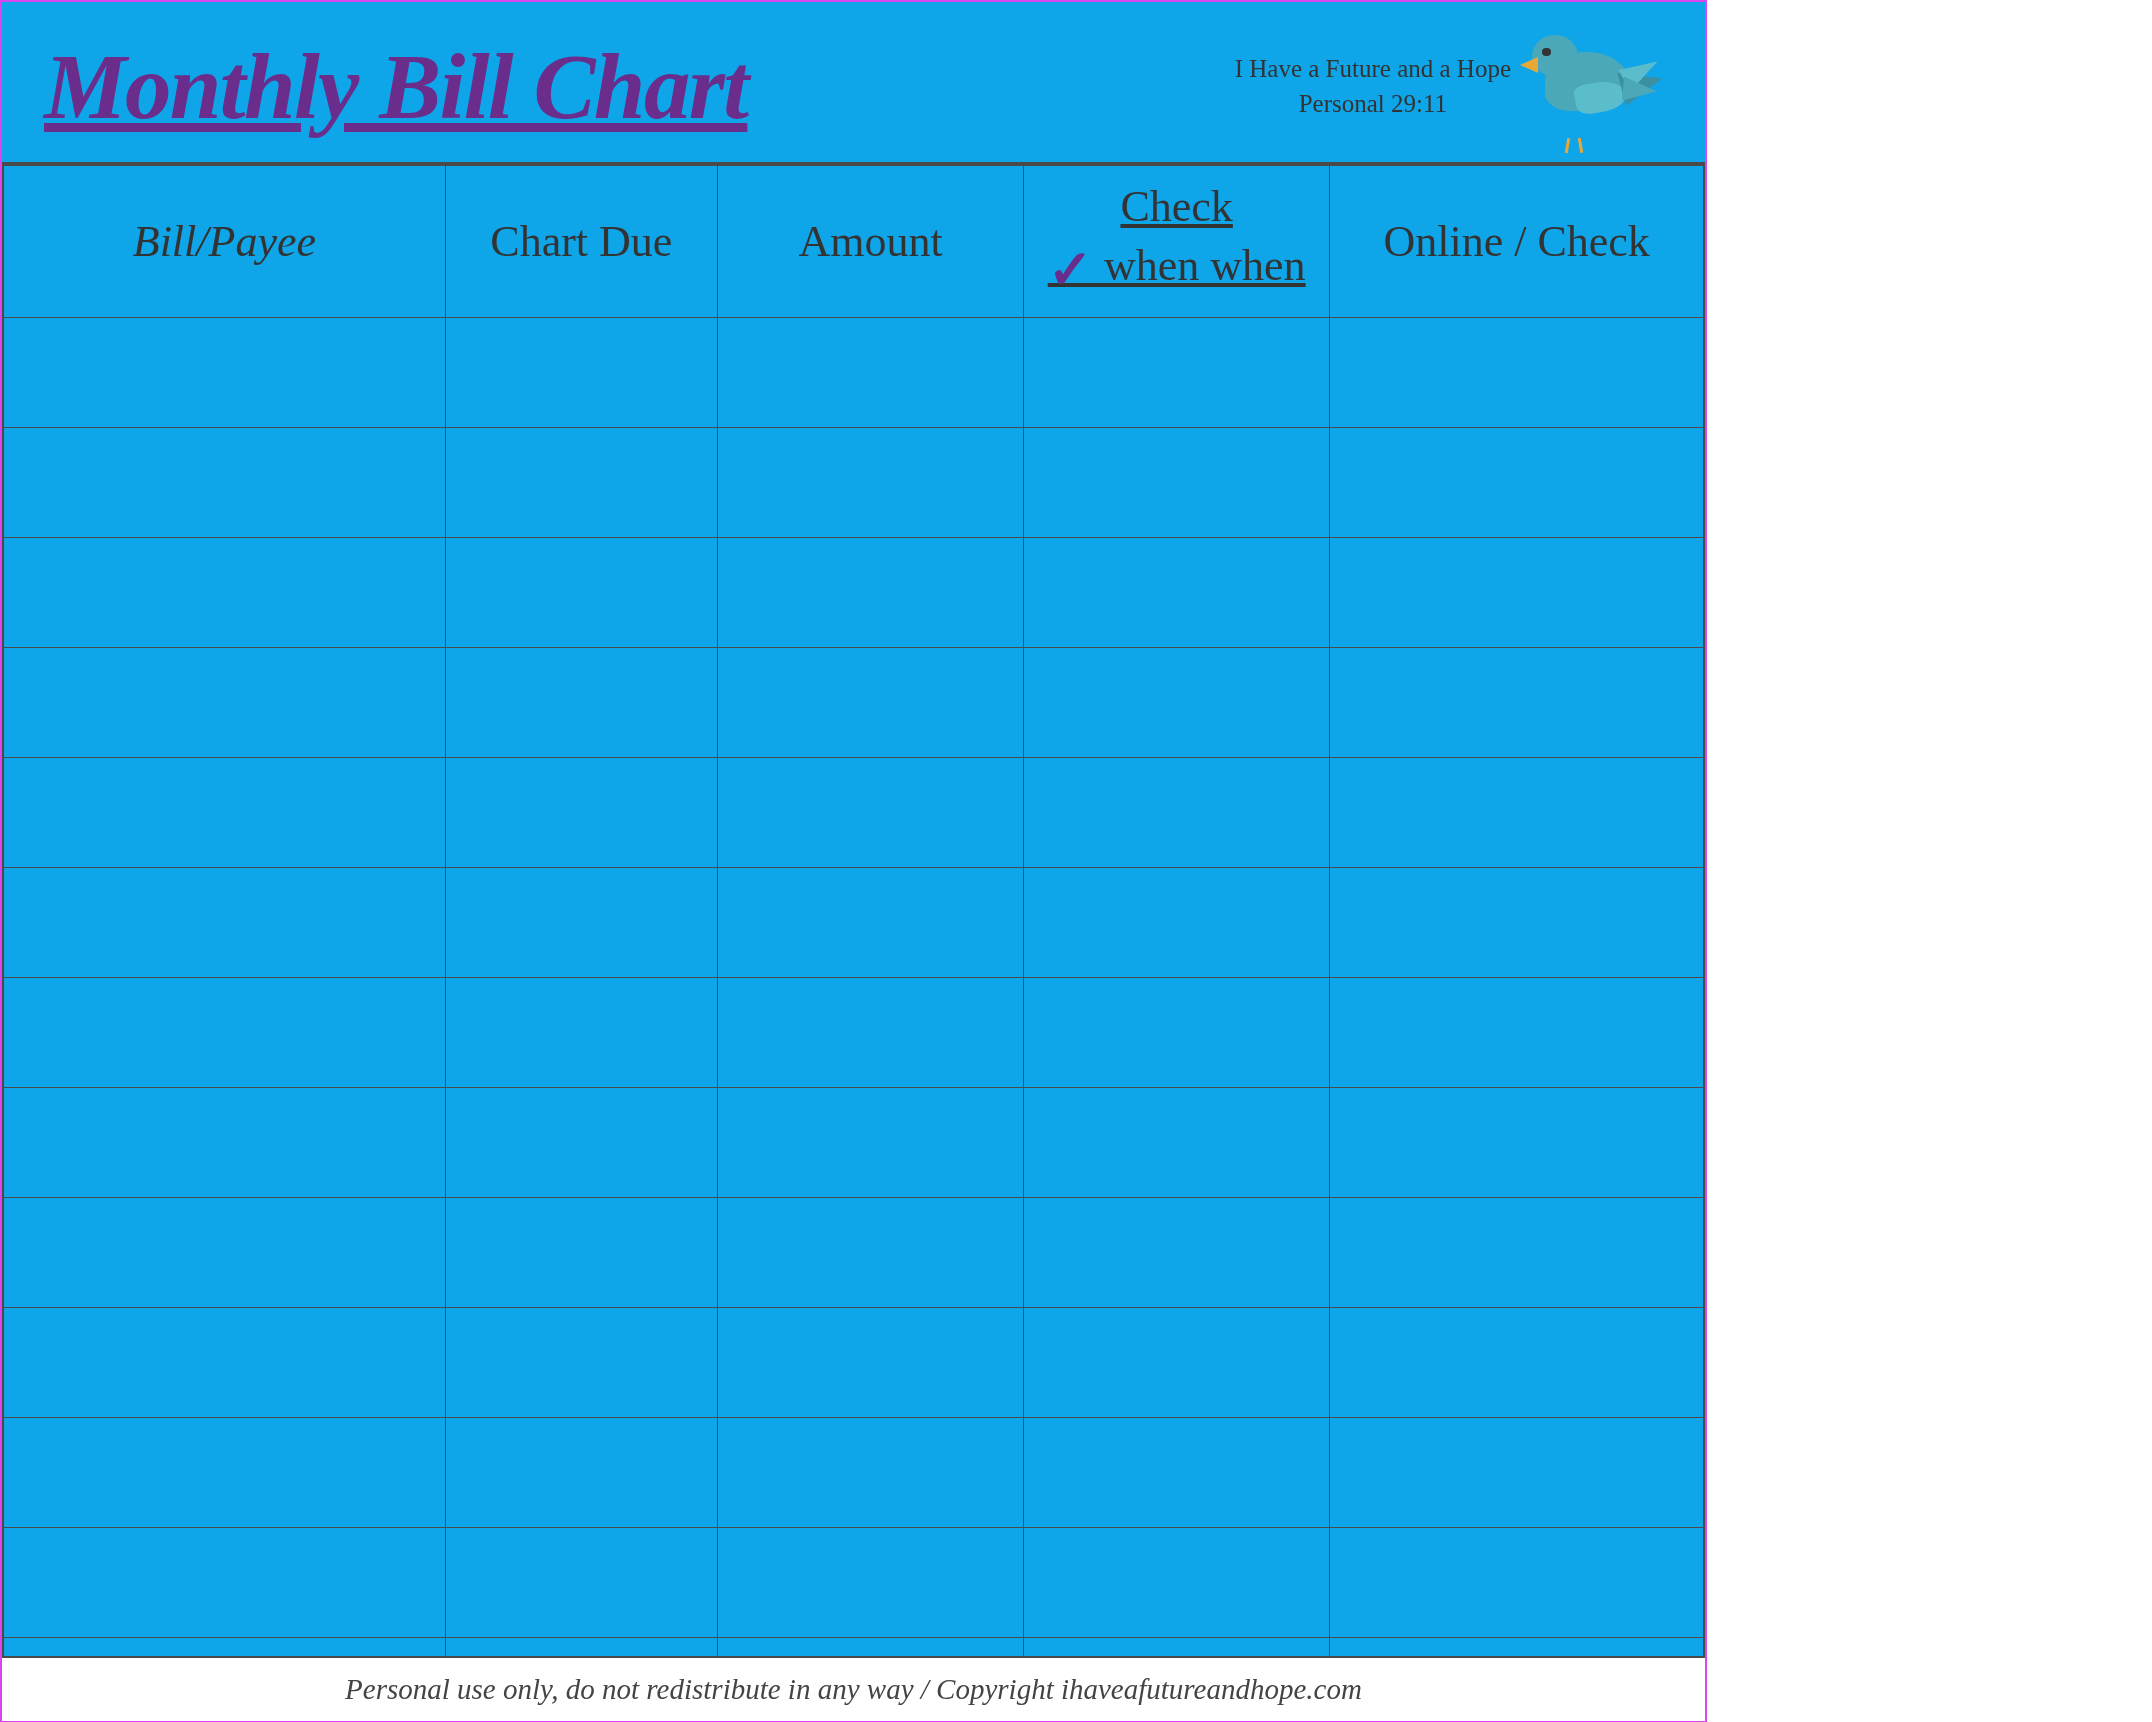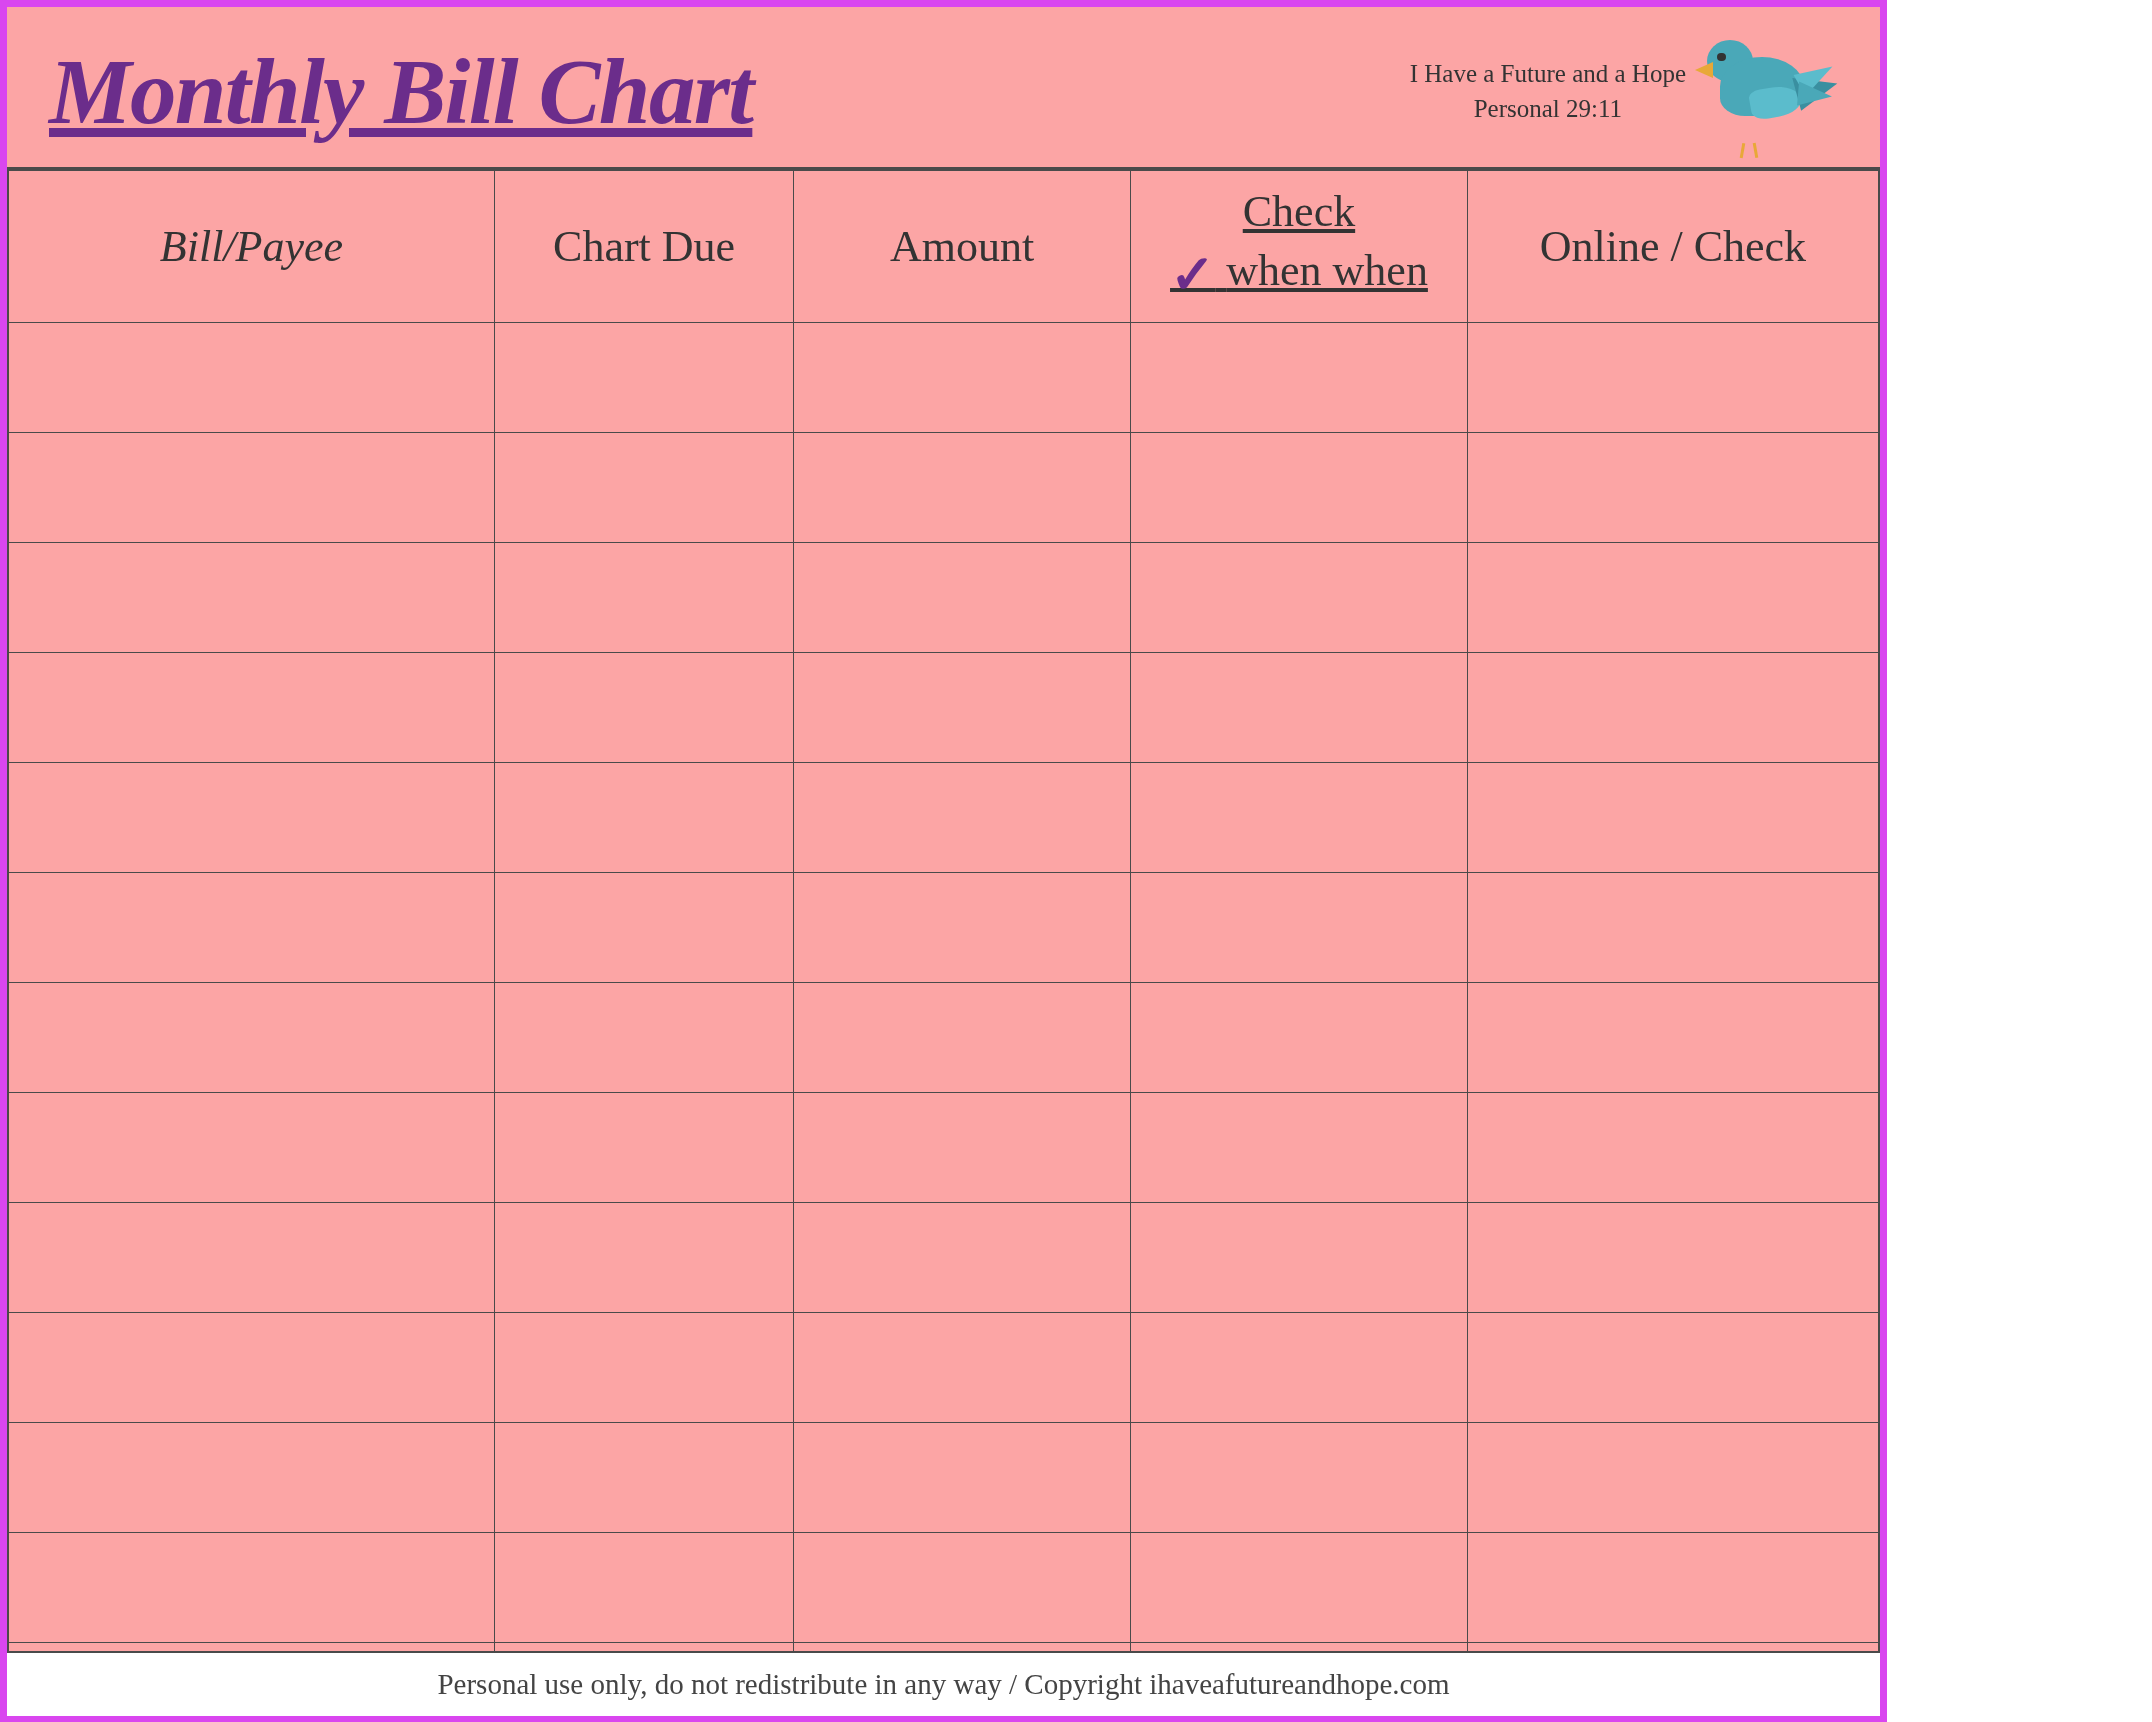--- a/index.html
+++ b/index.html
@@ -10,24 +10,24 @@
 
     body {
       width: 2153px;
       height: 1723px;
       background: #ffffff;
       font-family: Georgia, 'Times New Roman', serif;
       overflow: hidden;
     }
 
     .page {
-      width: 1887px;
+      width: 1707px;
       height: 1723px;
-      background: #fca5a5;
-      border: 7px solid #d946ef;
+      background: #0ea5e9;
+      border: 2px solid #d946ef;
       position: relative;
       display: flex;
       flex-direction: column;
     }
 
     
     .header {
       display: flex;
       justify-content: space-between;
       align-items: center;
@@ -257,20 +257,21 @@
       border-bottom: 2.5px solid #4a4a4a;
     }
 
     
     .footer {
       border-top: 2.5px solid #4a4a4a;
       padding: 15px 25px;
       text-align: center;
       font-size: 29px;
       color: #444;
+      font-style: italic;
       background: #fff;
     }
 
     table {
       border-left: 2.5px solid #4a4a4a;
       border-right: 2.5px solid #4a4a4a;
     }
   </style>
 </head>
 <body>

